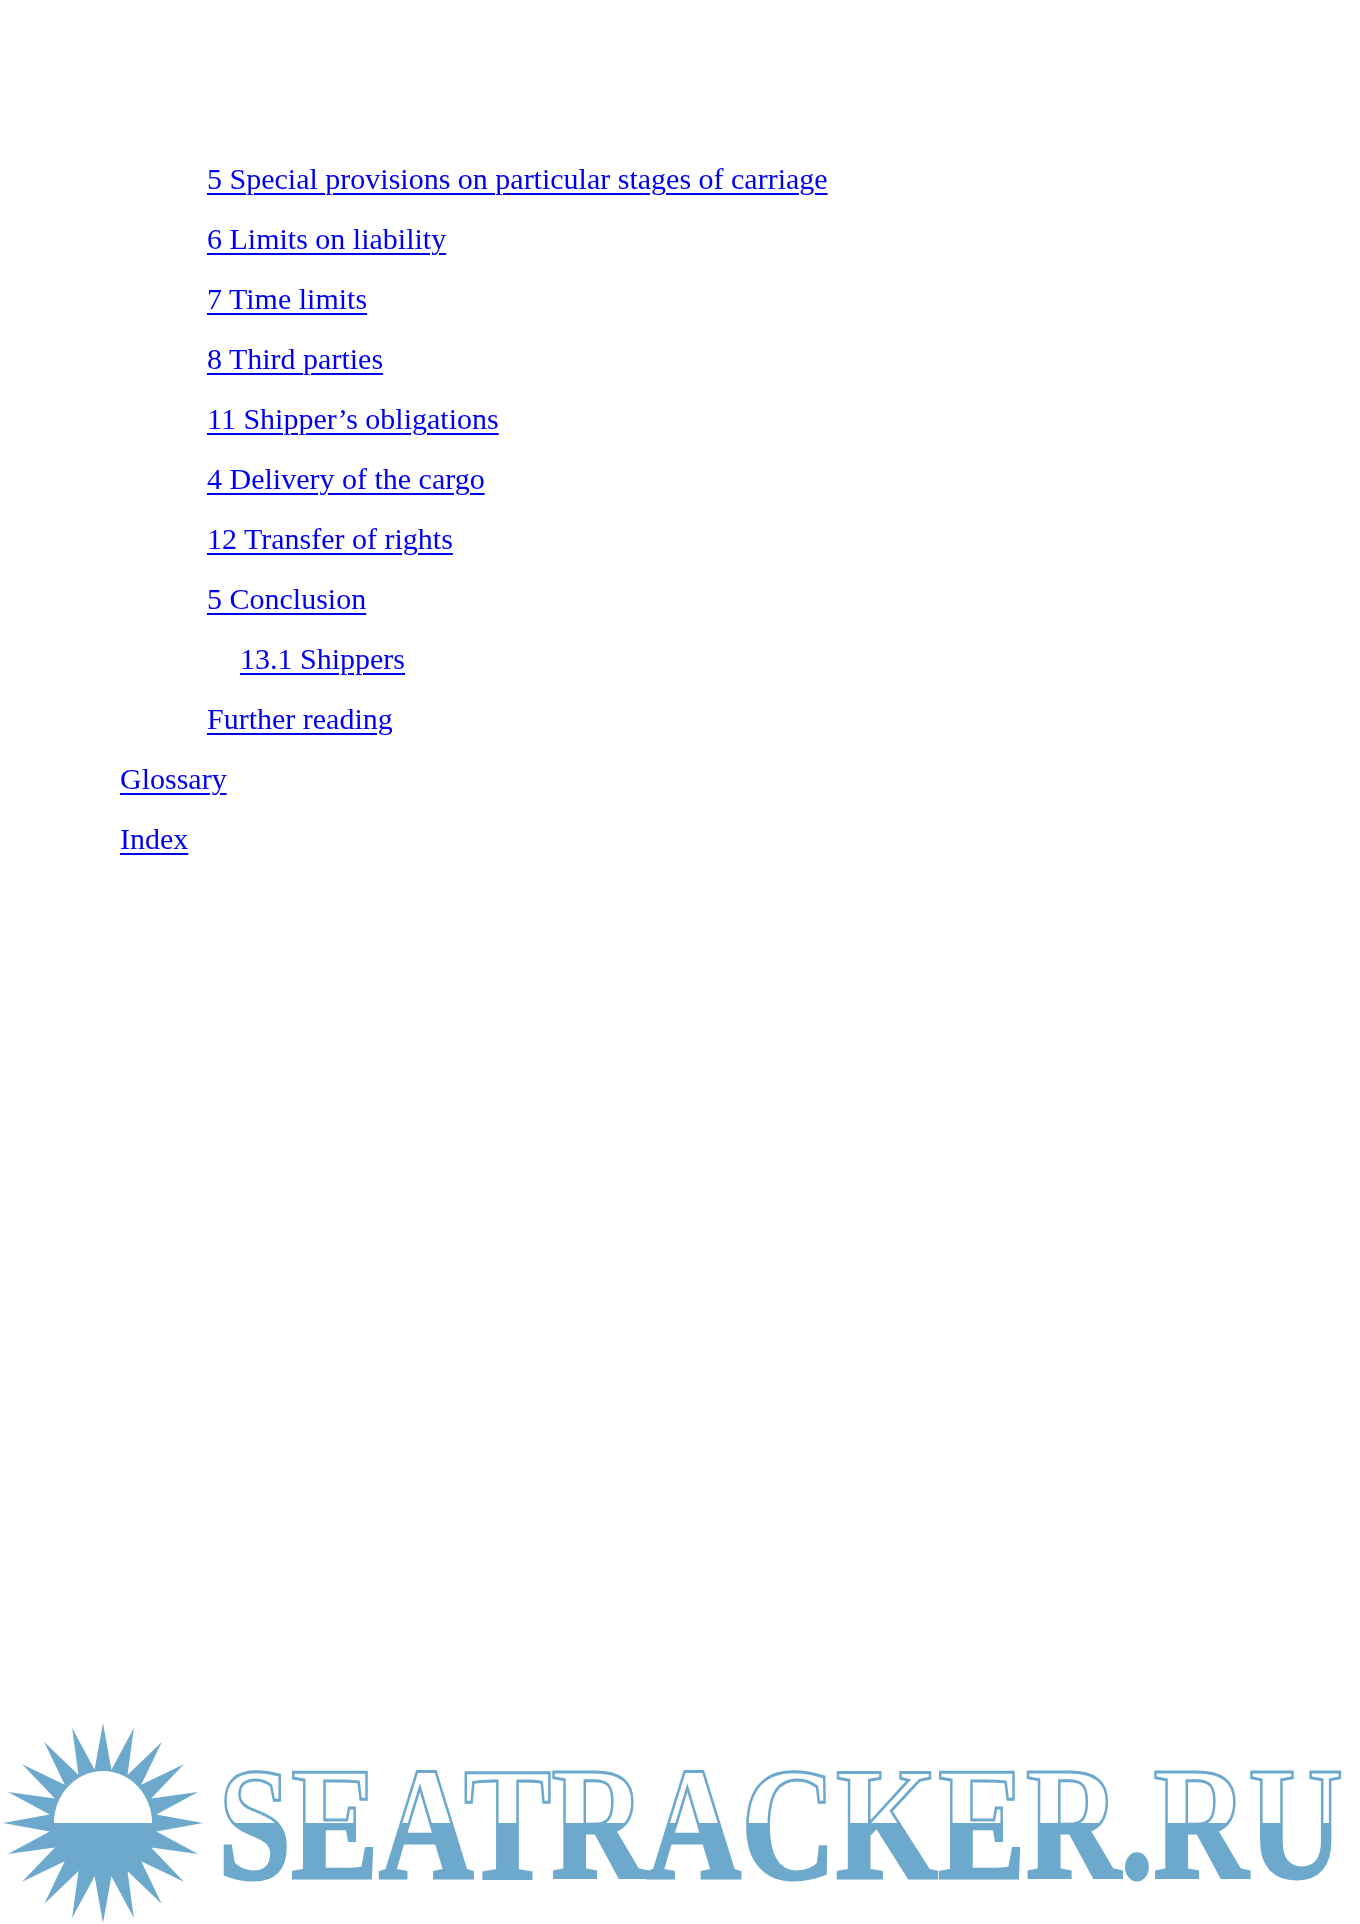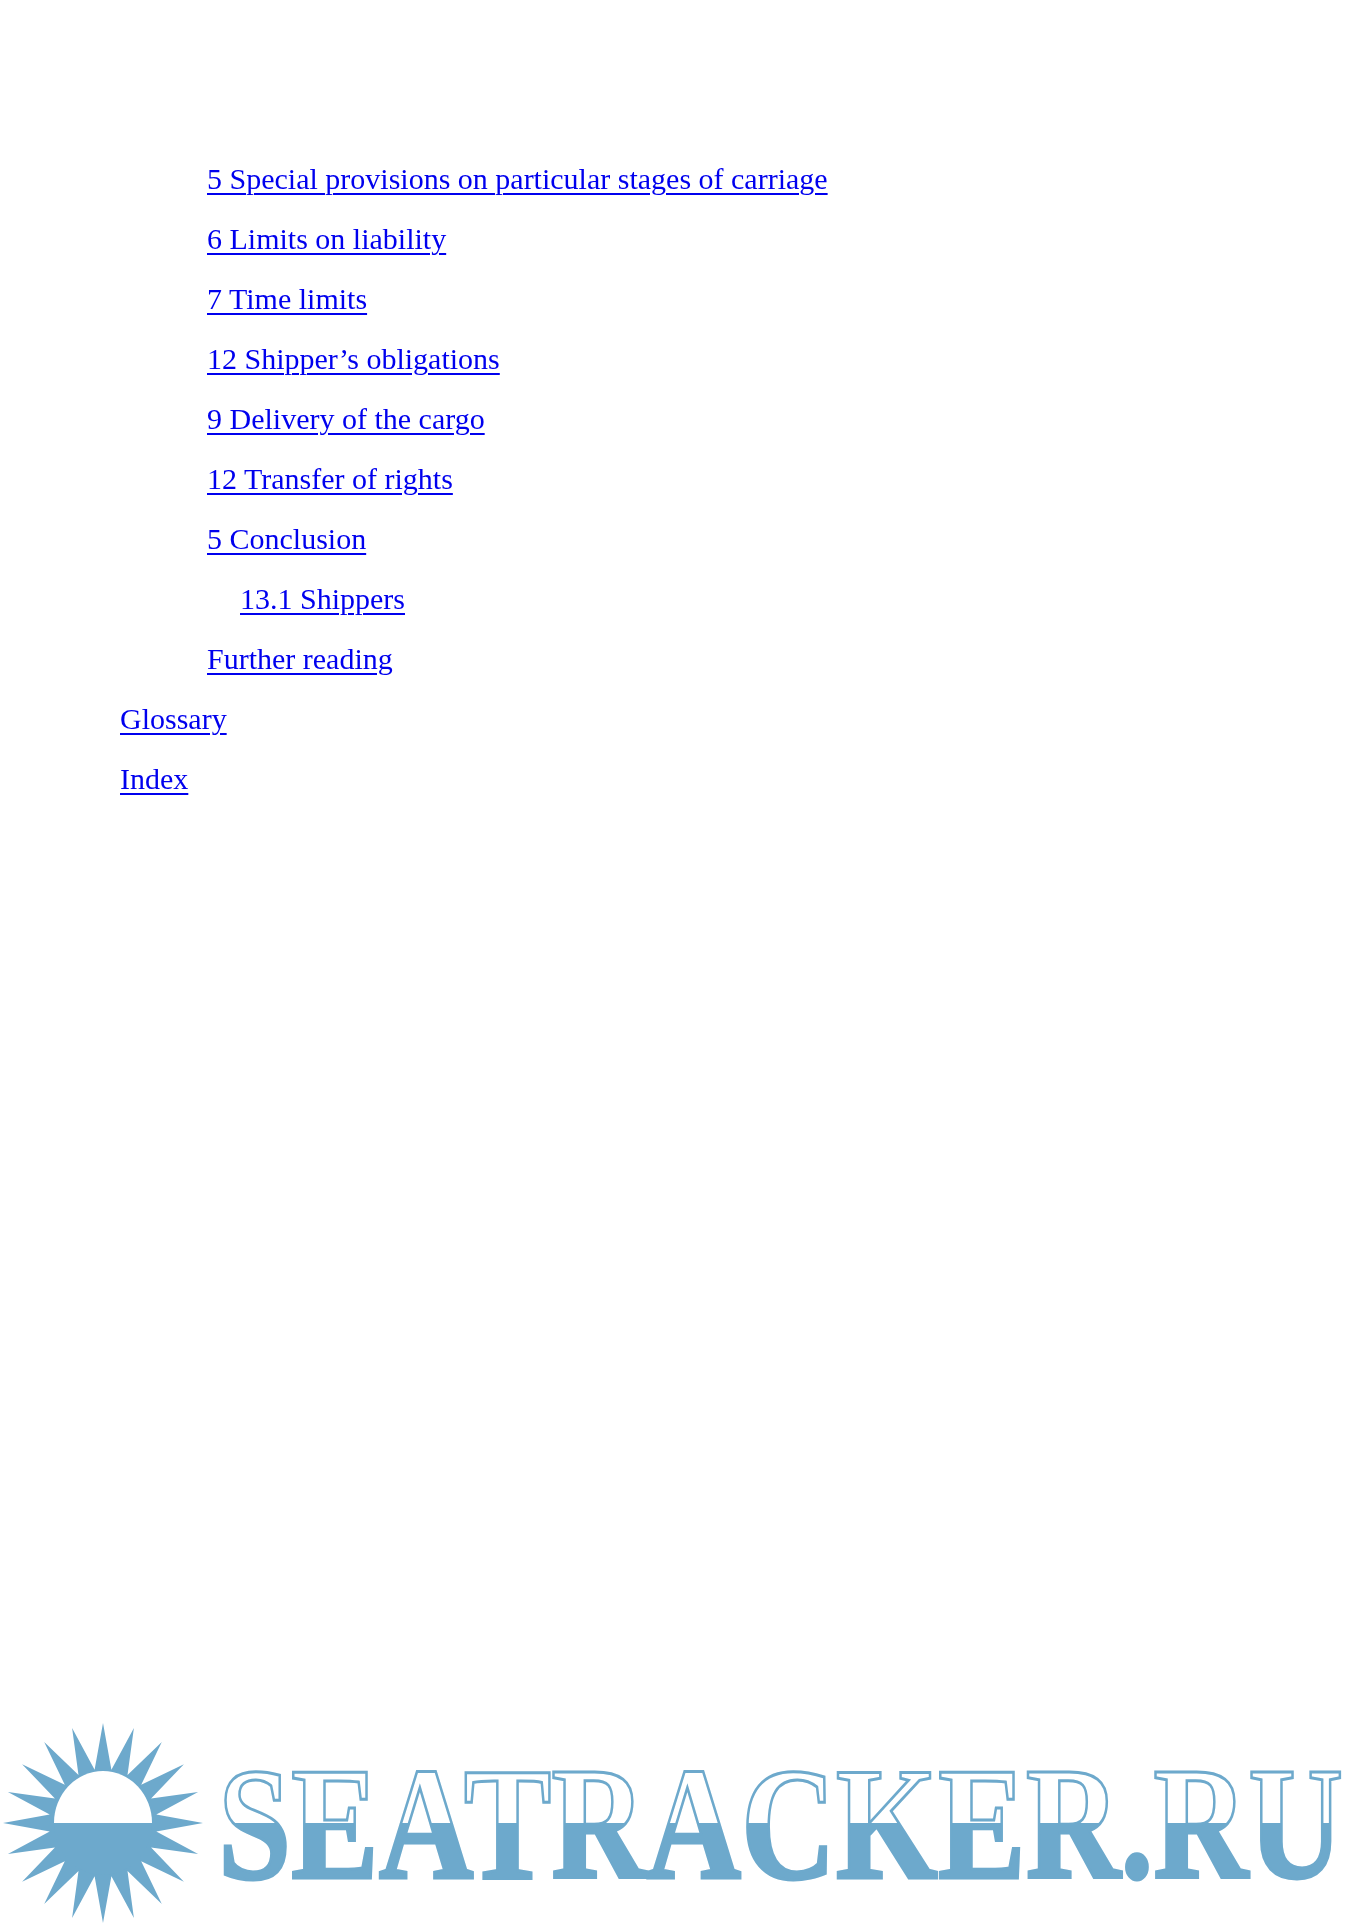--- a/index.html
+++ b/index.html
@@ -71,24 +71,27 @@
   <li class="lvl1">
       <a href="#">5 Special provisions on particular stages of carriage</a>
     </li>
   <li class="lvl1">
       <a href="#">6 Limits on liability</a>
     </li>
   <li class="lvl1">
       <a href="#">7 Time limits</a>
     </li>
   <li class="lvl1">
-      <a href="#">12 Shipper’s obligations</a>
+      <a href="#">8 Third parties</a>
     </li>
   <li class="lvl1">
-      <a href="#">9 Delivery of the cargo</a>
+      <a href="#">11 Shipper’s obligations</a>
+    </li>
+  <li class="lvl1">
+      <a href="#">4 Delivery of the cargo</a>
     </li>
   <li class="lvl1">
       <a href="#">12 Transfer of rights</a>
     </li>
   <li class="lvl1">
       <a href="#">5 Conclusion</a>
     </li>
   <li class="lvl2">
       <a href="#">13.1 Shippers</a>
     </li>

